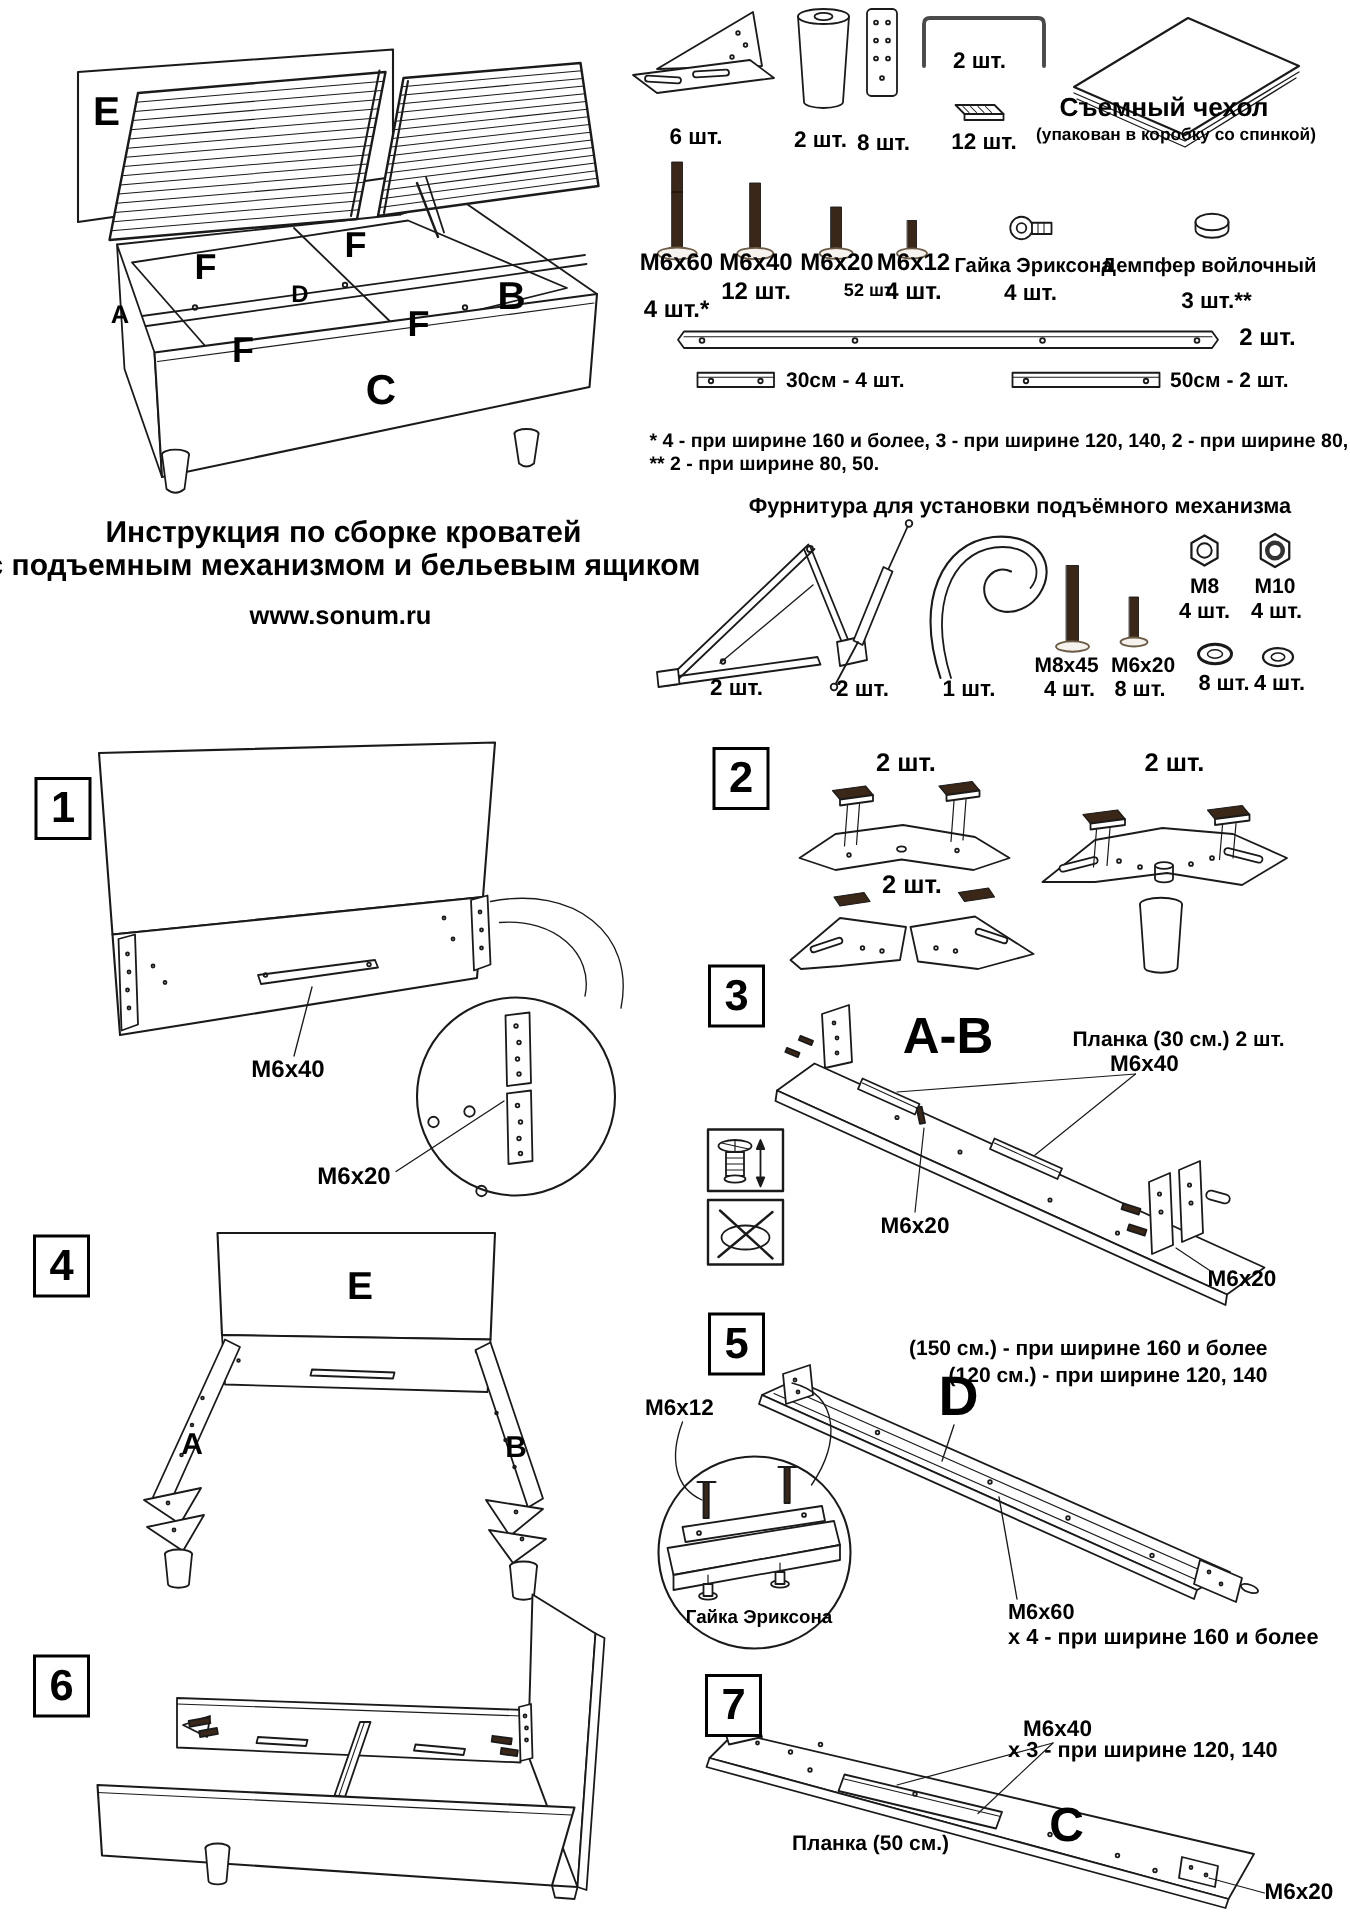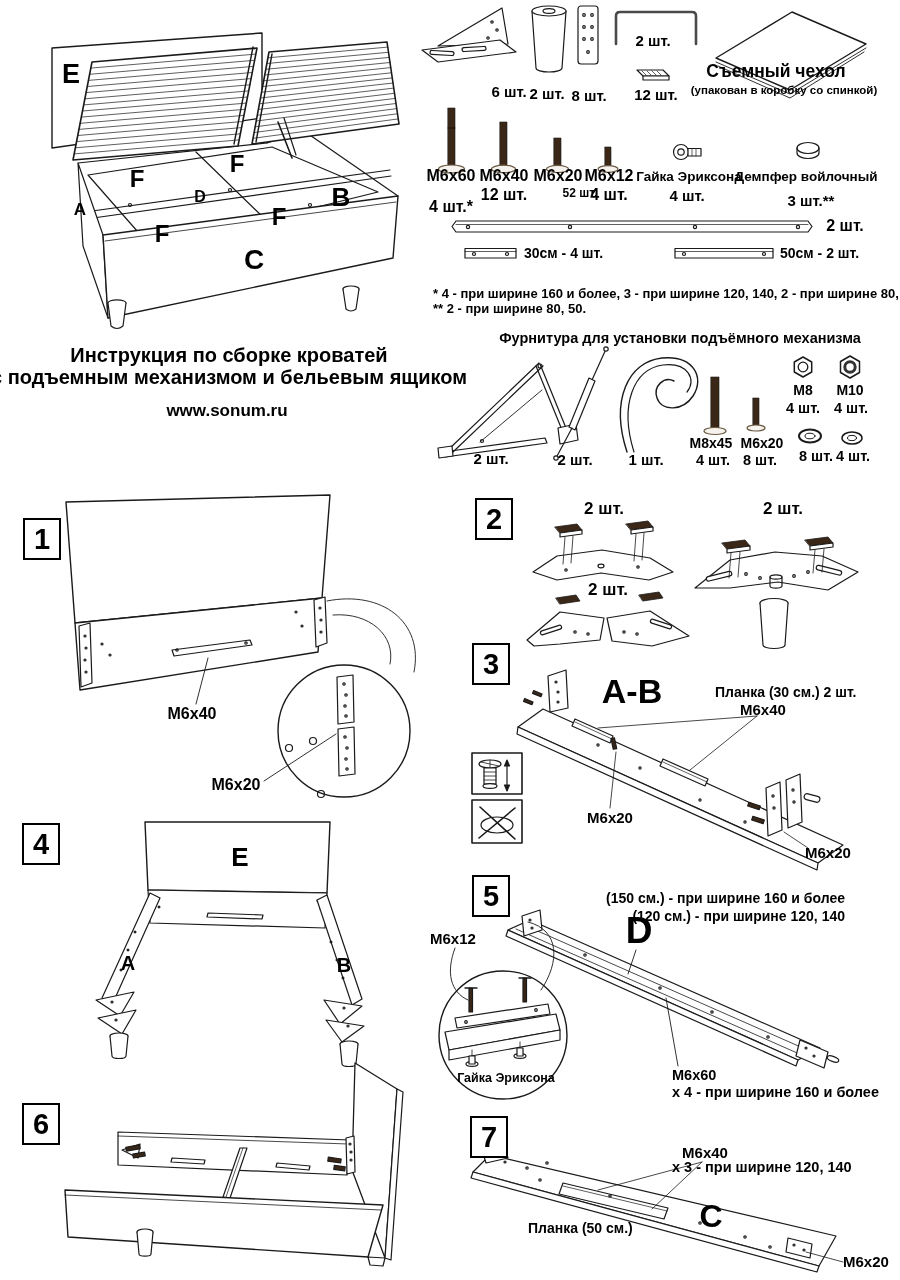--- a/index.html
+++ b/index.html
@@ -484,21 +484,21 @@
     <circle cx="745" cy="1237" r="1.2"></circle>
         <circle cx="770" cy="1247" r="1.2"></circle>
         <circle cx="527" cy="1168" r="1.2"></circle>
         <circle cx="547" cy="1163" r="1.2"></circle>
     <line x1="702" y1="1162" x2="598" y2="1190" stroke-width="0.8"></line>
     <line x1="702" y1="1162" x2="652" y2="1209" stroke-width="0.8"></line>
     <line x1="843" y1="1262" x2="806" y2="1252" stroke-width="0.8"></line>
   </g>
 </svg>
 
-<div class="lbl c" data-name="bracket-qty" style="left:464px;top:84px;font-size:15px;margin-left:45px;">6 шт.</div>
+<div class="lbl c" data-name="bracket-qty" style="left:464px;top:84px;font-size:15px;">6 шт.</div>
 <div class="lbl c" data-name="leg-qty" style="left:547px;top:86px;font-size:15px;">2 шт.</div>
 <div class="lbl c" data-name="plate-qty" style="left:589px;top:88px;font-size:15px;">8 шт.</div>
 <div class="lbl c" data-name="ubracket-qty" style="left:653px;top:33px;font-size:15px;">2 шт.</div>
 <div class="lbl c" data-name="pad-qty" style="left:656px;top:87px;font-size:15px;">12 шт.</div>
 <div class="lbl c" data-name="cover-title" style="left:776px;top:62px;font-size:17.5px;">Съемный чехол</div>
 <div class="lbl c" data-name="cover-subtitle" style="left:784px;top:84px;font-size:11.5px;">(упакован в коробку со спинкой)</div>
 <div class="lbl c" data-name="screw-m6x60-label" style="left:451px;top:168px;font-size:16px;">М6х60</div>
 <div class="lbl c" data-name="screw-m6x60-qty" style="left:451px;top:187px;font-size:16px;margin-top:12px;">4 шт.*</div>
 <div class="lbl c" data-name="screw-m6x40-label" style="left:504px;top:168px;font-size:16px;">М6х40</div>
 <div class="lbl c" data-name="screw-m6x40-qty" style="left:504px;top:187px;font-size:16px;">12 шт.</div>

